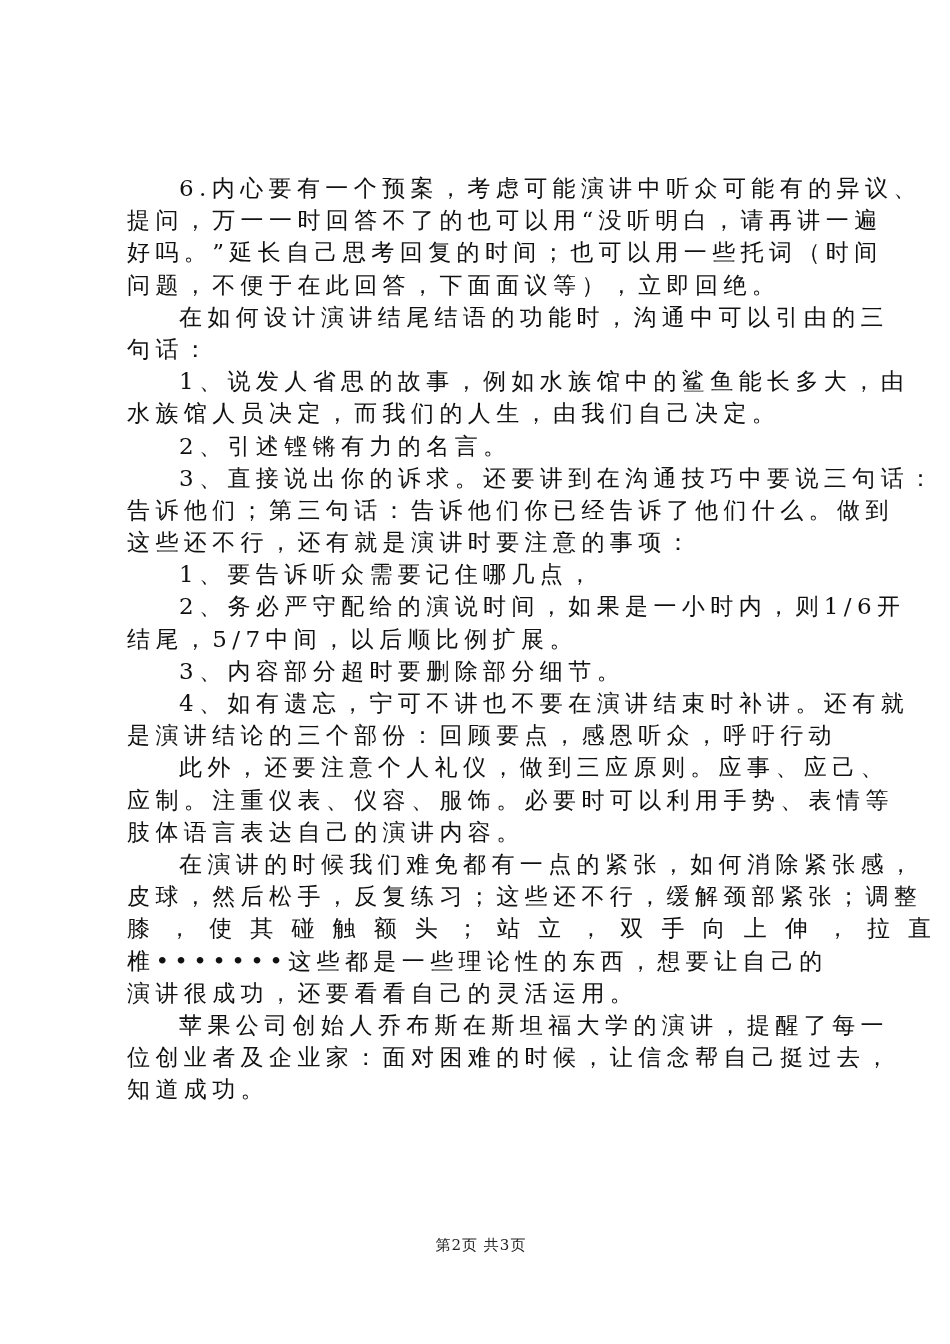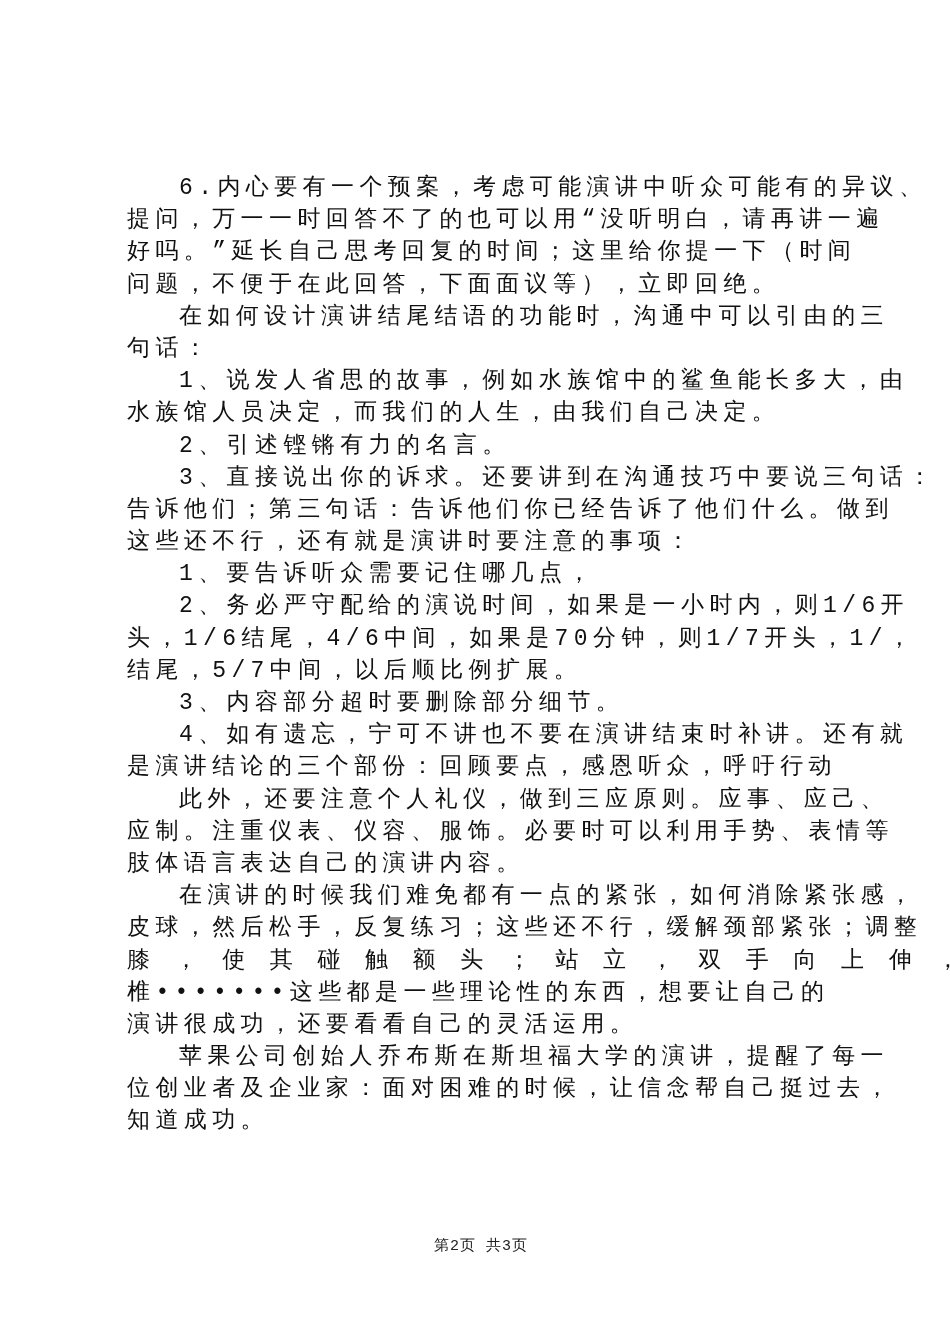--- a/index.html
+++ b/index.html
@@ -1,45 +1,44 @@
 <!DOCTYPE html>
 <html><head>
 <meta charset="utf-8">
 <style>
   html, body { margin: 0; padding: 0; background: #ffffff; }
   body { width: 950px; height: 1344px; position: relative; overflow: hidden;
          font-family: "DejaVu Serif", "Liberation Serif", serif; color: #111; }
-  .page { position: absolute; left: 0; top: 0; width: 753px; height: 1344px; background: #fff; font-family: Liberation Mono, monospace; }
+  .page { position: absolute; left: 0; top: 0; width: 753px; height: 1344px; background: #fff; }
   .body-text { position: absolute; left: 127px; top: 172px; width: 710px; }
   .line { height: 32.2px; line-height: 32.2px; font-size: 23px; white-space: nowrap;
           letter-spacing: 5.4px; }
   .indent { padding-left: 52px; }
   .footer { position: absolute; top: 1236px; left: 0; width: 950px; text-align: center;
             font-size: 15px; letter-spacing: 1px; color: #222; margin-left: 6px; }
 </style>
 </head>
 <body>
 
 <div class="page">
   <div class="body-text">
     <div class="line indent">6.内心要有一个预案，考虑可能演讲中听众可能有的异议、</div>
     <div class="line">提问，万一一时回答不了的也可以用“没听明白，请再讲一遍</div>
-    <div class="line">好吗。”延长自己思考回复的时间；这里给你提一下（时间</div>
+    <div class="line">好吗。”延长自己思考回复的时间；也可以用一些托词（时间</div>
     <div class="line">问题，不便于在此回答，下面面议等），立即回绝。</div>
     <div class="line indent">在如何设计演讲结尾结语的功能时，沟通中可以引由的三</div>
     <div class="line">句话：</div>
     <div class="line indent">1、说发人省思的故事，例如水族馆中的鲨鱼能长多大，由</div>
     <div class="line">水族馆人员决定，而我们的人生，由我们自己决定。</div>
     <div class="line indent">2、引述铿锵有力的名言。</div>
     <div class="line indent">3、直接说出你的诉求。还要讲到在沟通技巧中要说三句话：</div>
     <div class="line">告诉他们；第三句话：告诉他们你已经告诉了他们什么。做到</div>
     <div class="line">这些还不行，还有就是演讲时要注意的事项：</div>
     <div class="line indent">1、要告诉听众需要记住哪几点，</div>
     <div class="line indent">2、务必严守配给的演说时间，如果是一小时内，则1/6开</div>
-    <div class="line">头，1/6结尾，4/6中间，如果是70分钟，则1/7开头，1/，</div>
     <div class="line">结尾，5/7中间，以后顺比例扩展。</div>
     <div class="line indent">3、内容部分超时要删除部分细节。</div>
     <div class="line indent">4、如有遗忘，宁可不讲也不要在演讲结束时补讲。还有就</div>
     <div class="line">是演讲结论的三个部份：回顾要点，感恩听众，呼吁行动</div>
     <div class="line indent">此外，还要注意个人礼仪，做到三应原则。应事、应己、</div>
     <div class="line">应制。注重仪表、仪容、服饰。必要时可以利用手势、表情等</div>
     <div class="line">肢体语言表达自己的演讲内容。</div>
     <div class="line indent">在演讲的时候我们难免都有一点的紧张，如何消除紧张感，</div>
     <div class="line">皮球，然后松手，反复练习；这些还不行，缓解颈部紧张；调整</div>
     <div class="line">膝 ， 使 其 碰 触 额 头 ； 站 立 ， 双 手 向 上 伸 ， 拉 直 脊</div>

